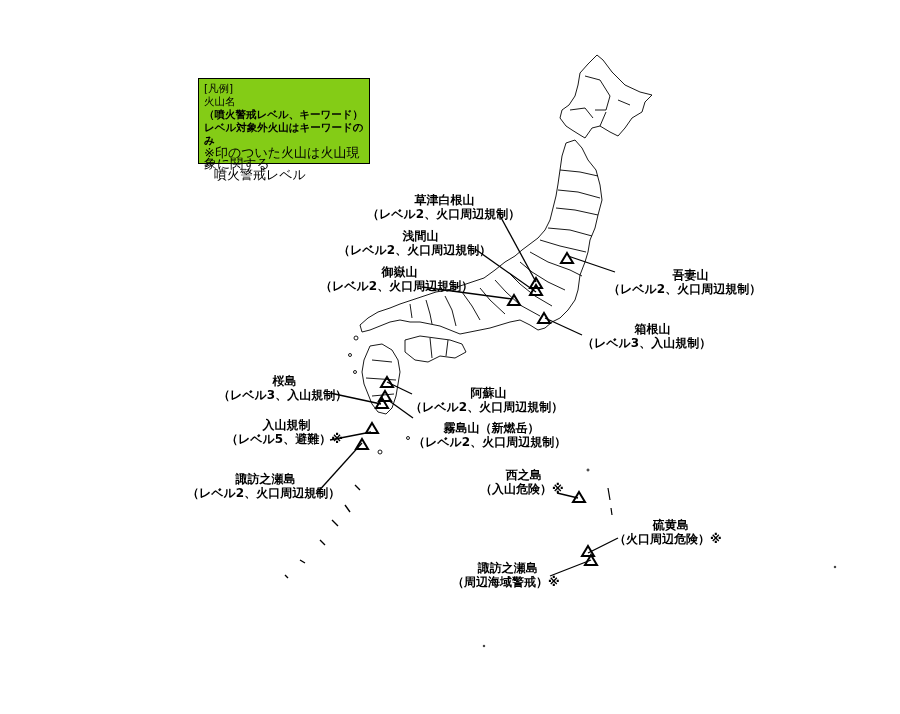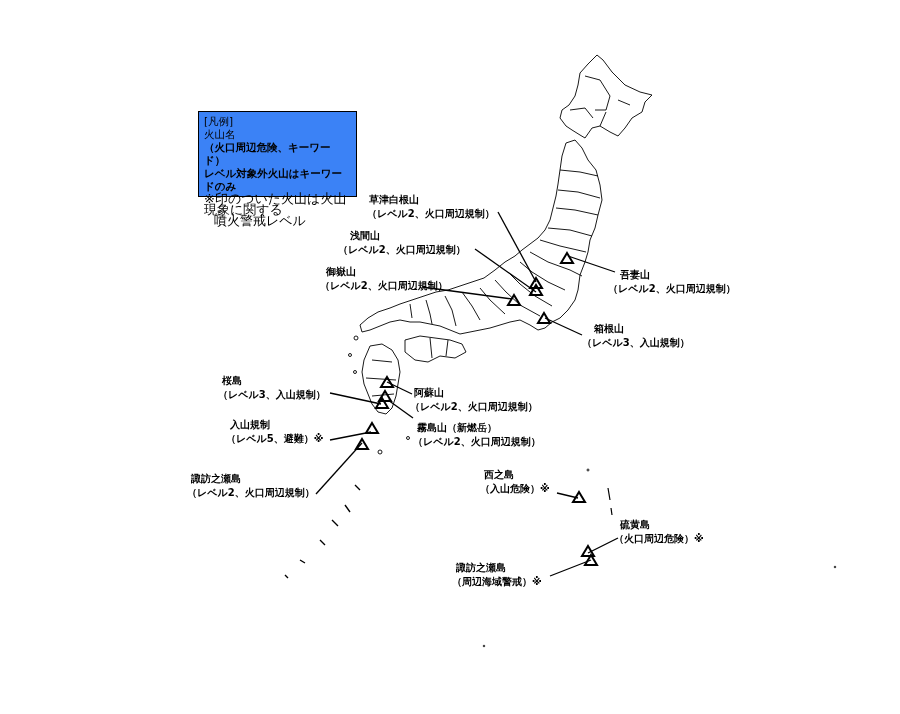--- a/index.html
+++ b/index.html
@@ -1,24 +1,24 @@
 <!DOCTYPE html>
 <html><head>
 <meta charset="utf-8">
 <style>
   html, body { margin: 0; padding: 0; background: #ffffff; }
   body { width: 900px; height: 714px; position: relative; overflow: hidden;
          font-family: "DejaVu Sans", sans-serif; color: #000; }
   #map { position: absolute; left: 0; top: 0; width: 900px; height: 714px; }
-  .legend { position: absolute; left: 198px; top: 78px; width: 159px; height: 86px;
-            border: 1.5px solid #000; background: #3b82f6; box-sizing: border-box;
-            padding: 3px 5px; font-size: 10.5px; line-height: 13px; margin-top: 33px; }
+  .legend { position: absolute; left: 198px; top: 78px; width: 172px; height: 86px;
+            border: 1.5px solid #000; background: #84cc16; box-sizing: border-box;
+            padding: 3px 5px; font-size: 10.5px; line-height: 13px; }
   .legend .small { font-size: 13px; line-height: 11px; }
   .legend .indent { padding-left: 10px; }
-  .label { position: absolute; font-size: 10px; line-height: 14px; white-space: nowrap; font-weight: bold; }
+  .label { position: absolute; font-size: 12px; line-height: 14px; white-space: nowrap; font-weight: bold; text-align: center; }
   .label .sub { font-weight: bold; }
 </style>
 </head>
 <body>
 
 <svg id="map" viewBox="0 0 900 714" xmlns="http://www.w3.org/2000/svg">
   <g fill="none" stroke="#000" stroke-width="0.9">
 
     <path d="M597,55 L603,60 L612,72 L625,85 L640,92 L652,95 L645,102 L642,112 L632,118 L625,128 L618,136 L610,132 L600,126 L592,128 L585,138 L580,135 L572,130 L566,126 L560,118 L562,110 L569,105 L575,96 L578,85 L580,73 L588,64 Z"></path>
     <path d="M585,76 L600,80 L610,96 L606,110 L595,110 M570,110 L585,108 L593,118 M600,126 L606,112 M618,100 L630,105"></path>
@@ -73,21 +73,21 @@
     <path d="M362,439 L368,449 L356,449 Z"></path>
     <path d="M579,492 L585,502 L573,502 Z"></path>
     <path d="M588,546 L594,556 L582,556 Z"></path>
     <path d="M591,555 L597,565 L585,565 Z"></path>
   </g>
 </svg>
 
 <div class="legend">
   <div>[凡例]</div>
   <div style="font-weight:normal">火山名</div>
-  <div style="font-weight:bold">（火口周辺危険、キーワード）</div>
+  <div style="font-weight:bold">（噴火警戒レベル、キーワード）</div>
   <div style="font-weight:bold">レベル対象外火山はキーワードのみ</div>
   <div class="small">※印のついた火山は火山現象に関する</div>
   <div class="small indent">噴火警戒レベル</div>
 </div>
 
 <div class="label" style="left:367px;top:193px">
   <div style="padding-left:2px">草津白根山</div>
   <div class="sub">（レベル2、火口周辺規制）</div>
 </div>
 <div class="label" style="left:338px;top:229px">

